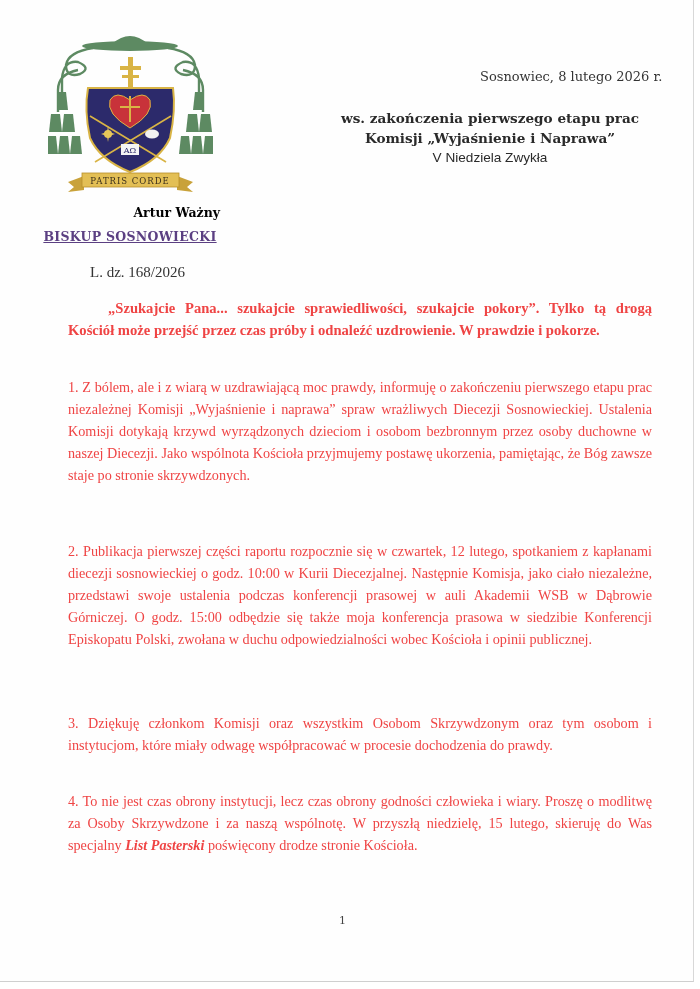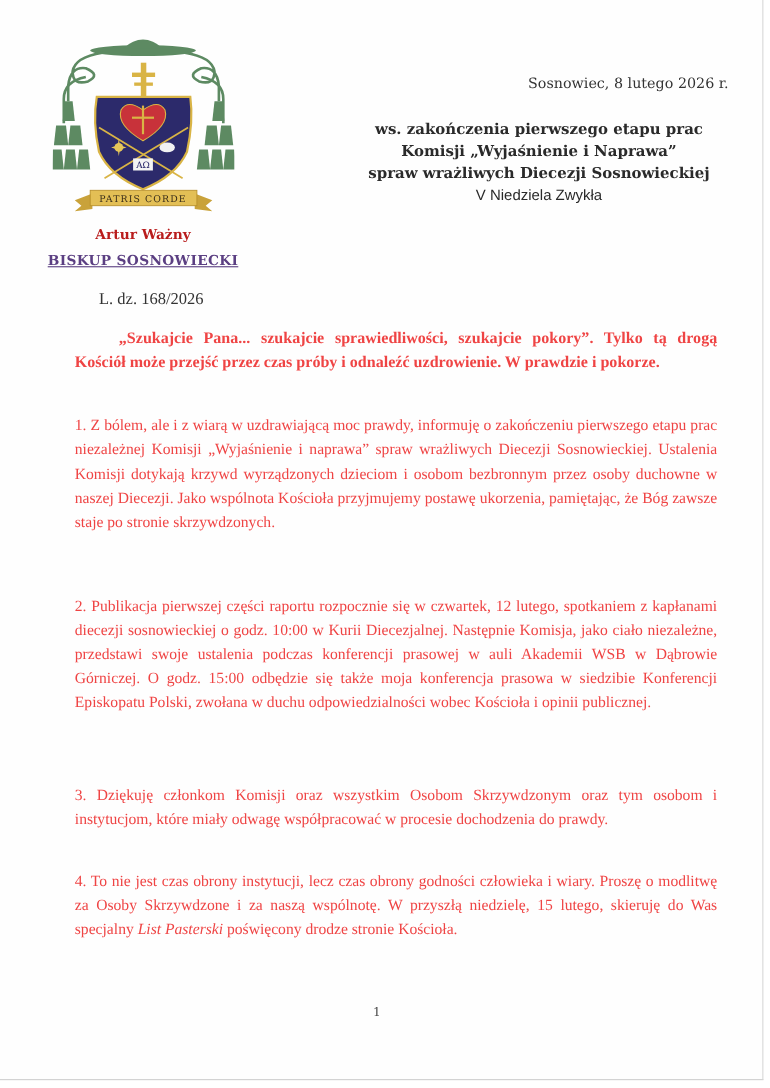--- a/index.html
+++ b/index.html
@@ -1,39 +1,39 @@
 <!DOCTYPE html>
 <html><head>
 <meta charset="utf-8">
 <style>
   html, body { margin: 0; padding: 0; background: #ffffff; }
   body { width: 700px; height: 989px; position: relative; overflow: hidden;
          font-family: "DejaVu Serif", "Liberation Serif", serif; color: #2e2e2e; }
   .page { position: absolute; left: 0; top: 0; width: 693px; height: 981px;
           background: #fefefe; border-right: 1px solid #d8d8d8; border-bottom: 1px solid #cfcfcf; }
   .crest { position: absolute; left: 48px; top: 30px; width: 165px; height: 170px; }
-  .bishop-name { position: absolute; left: 40px; top: 205px; width: 180px; text-align: center;
-                 font-size: 12.5px; font-weight: bold; color: #b91c1c; }
+  .bishop-name { position: absolute; left: 40px; top: 205px; width: 180px; text-align: right;
+                 font-size: 12.5px; font-weight: bold; color: #000000; }
   .bishop-title { position: absolute; left: 30px; top: 229px; width: 200px; text-align: center;
                   font-size: 12.5px; font-weight: bold; color: #5b3f82; letter-spacing: 0.3px; text-decoration: underline; }
   .place-date { position: absolute; left: 480px; top: 41px; font-size: 13px; color: #333; margin-top: 28px; }
   .heading { position: absolute; left: 300px; top: 108px; width: 380px; text-align: center;
              font-size: 13.6px; line-height: 20px; color: #2a2a2a; }
   .heading .h-title { font-weight: bold; letter-spacing: -0.2px; }
   .heading .h-line { font-weight: bold; }
   .heading .h-sunday { font-weight: normal; font-family: Liberation Sans, sans-serif; }
   .ref { position: absolute; left: 90px; top: 264px; font-size: 15px; color: #333; font-family: "Liberation Serif", serif; }
   .body-text { position: absolute; left: 68px; width: 584px; font-size: 14.2px; line-height: 22px;
                text-align: justify; color: #ef4444; font-family: "Liberation Serif", serif; }
   .lead { top: 297px; font-weight: bold; text-indent: 40px; font-size: 14.6px; }
   .p1 { top: 376px; }
   .p2 { top: 540px; }
   .p3 { top: 712px; }
   .p4 { top: 790px; }
-  .body-text em { font-style: italic; }
+  .body-text em { font-style: italic; font-weight: bold; }
   .page-num { position: absolute; left: 339px; top: 914px; font-size: 11px; color: #444; }
 </style>
 </head>
 <body>
 
 <div class="page">
 
   <svg class="crest" viewBox="0 0 165 170">
 
     <g>
@@ -95,21 +95,20 @@
   </svg>
 
   <div class="bishop-name">Artur Ważny</div>
   <div class="bishop-title">BISKUP SOSNOWIECKI</div>
 
   <div class="place-date">Sosnowiec, 8 lutego 2026 r.</div>
 
   <div class="heading">
     <div class="h-line">ws. zakończenia pierwszego etapu prac</div>
     <div class="h-line">Komisji „Wyjaśnienie i Naprawa”</div>
-    <div class="h-line">spraw wrażliwych Diecezji Sosnowieckiej</div>
     <div class="h-sunday">V Niedziela Zwykła</div>
   </div>
 
   <div class="ref">L. dz. 168/2026</div>
 
   <div class="body-text lead">„Szukajcie Pana... szukajcie sprawiedliwości, szukajcie pokory”. Tylko tą drogą Kościół może przejść przez czas próby i odnaleźć uzdrowienie. W prawdzie i pokorze.</div>
   <div class="body-text p1">1. Z bólem, ale i z wiarą w uzdrawiającą moc prawdy, informuję o zakończeniu pierwszego etapu prac niezależnej Komisji „Wyjaśnienie i naprawa” spraw wrażliwych Diecezji Sosnowieckiej. Ustalenia Komisji dotykają krzywd wyrządzonych dzieciom i osobom bezbronnym przez osoby duchowne w naszej Diecezji. Jako wspólnota Kościoła przyjmujemy postawę ukorzenia, pamiętając, że Bóg zawsze staje po stronie skrzywdzonych.</div>
   <div class="body-text p2">2. Publikacja pierwszej części raportu rozpocznie się w czwartek, 12 lutego, spotkaniem z kapłanami diecezji sosnowieckiej o godz. 10:00 w Kurii Diecezjalnej. Następnie Komisja, jako ciało niezależne, przedstawi swoje ustalenia podczas konferencji prasowej w auli Akademii WSB w Dąbrowie Górniczej. O godz. 15:00 odbędzie się także moja konferencja prasowa w siedzibie Konferencji Episkopatu Polski, zwołana w duchu odpowiedzialności wobec Kościoła i opinii publicznej.</div>
   <div class="body-text p3">3. Dziękuję członkom Komisji oraz wszystkim Osobom Skrzywdzonym oraz tym osobom i instytucjom, które miały odwagę współpracować w procesie dochodzenia do prawdy.</div>
   <div class="body-text p4"><span>4. To nie jest czas obrony instytucji, lecz czas obrony godności człowieka i wiary. Proszę o modlitwę za Osoby Skrzywdzone i za naszą wspólnotę. W przyszłą niedzielę, 15 lutego, skieruję do Was specjalny </span><em>List Pasterski</em><span> poświęcony drodze stronie Kościoła.</span></div>

